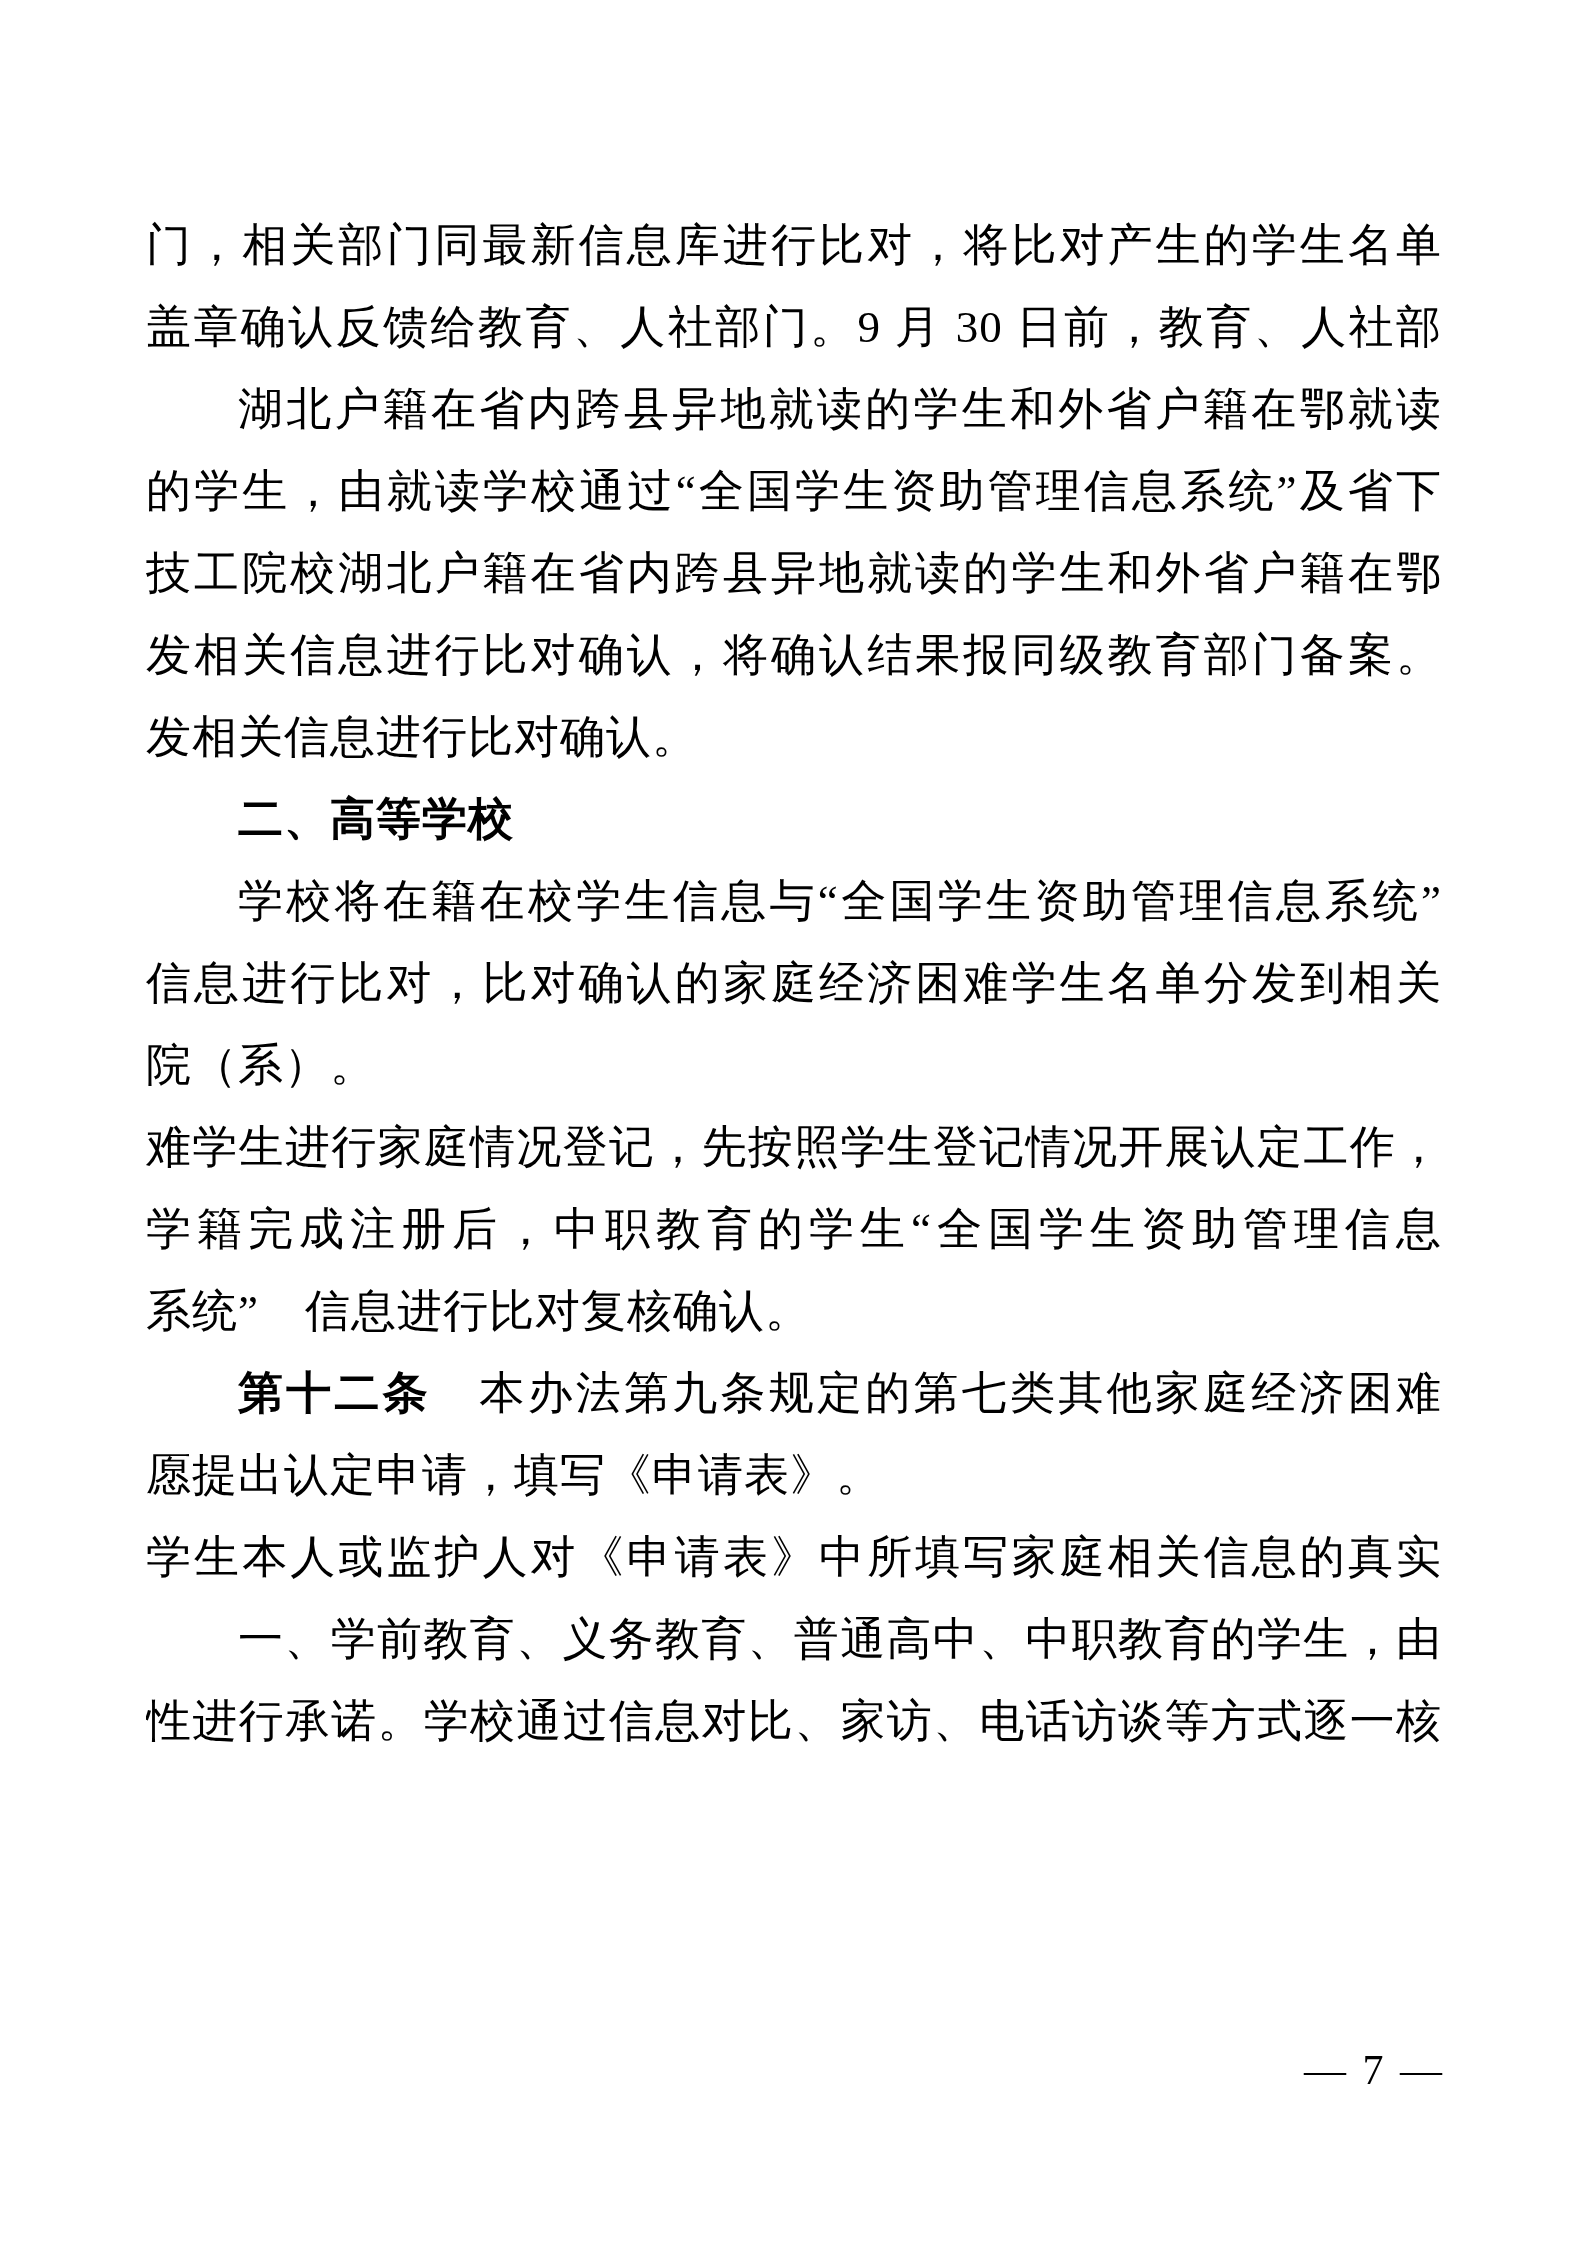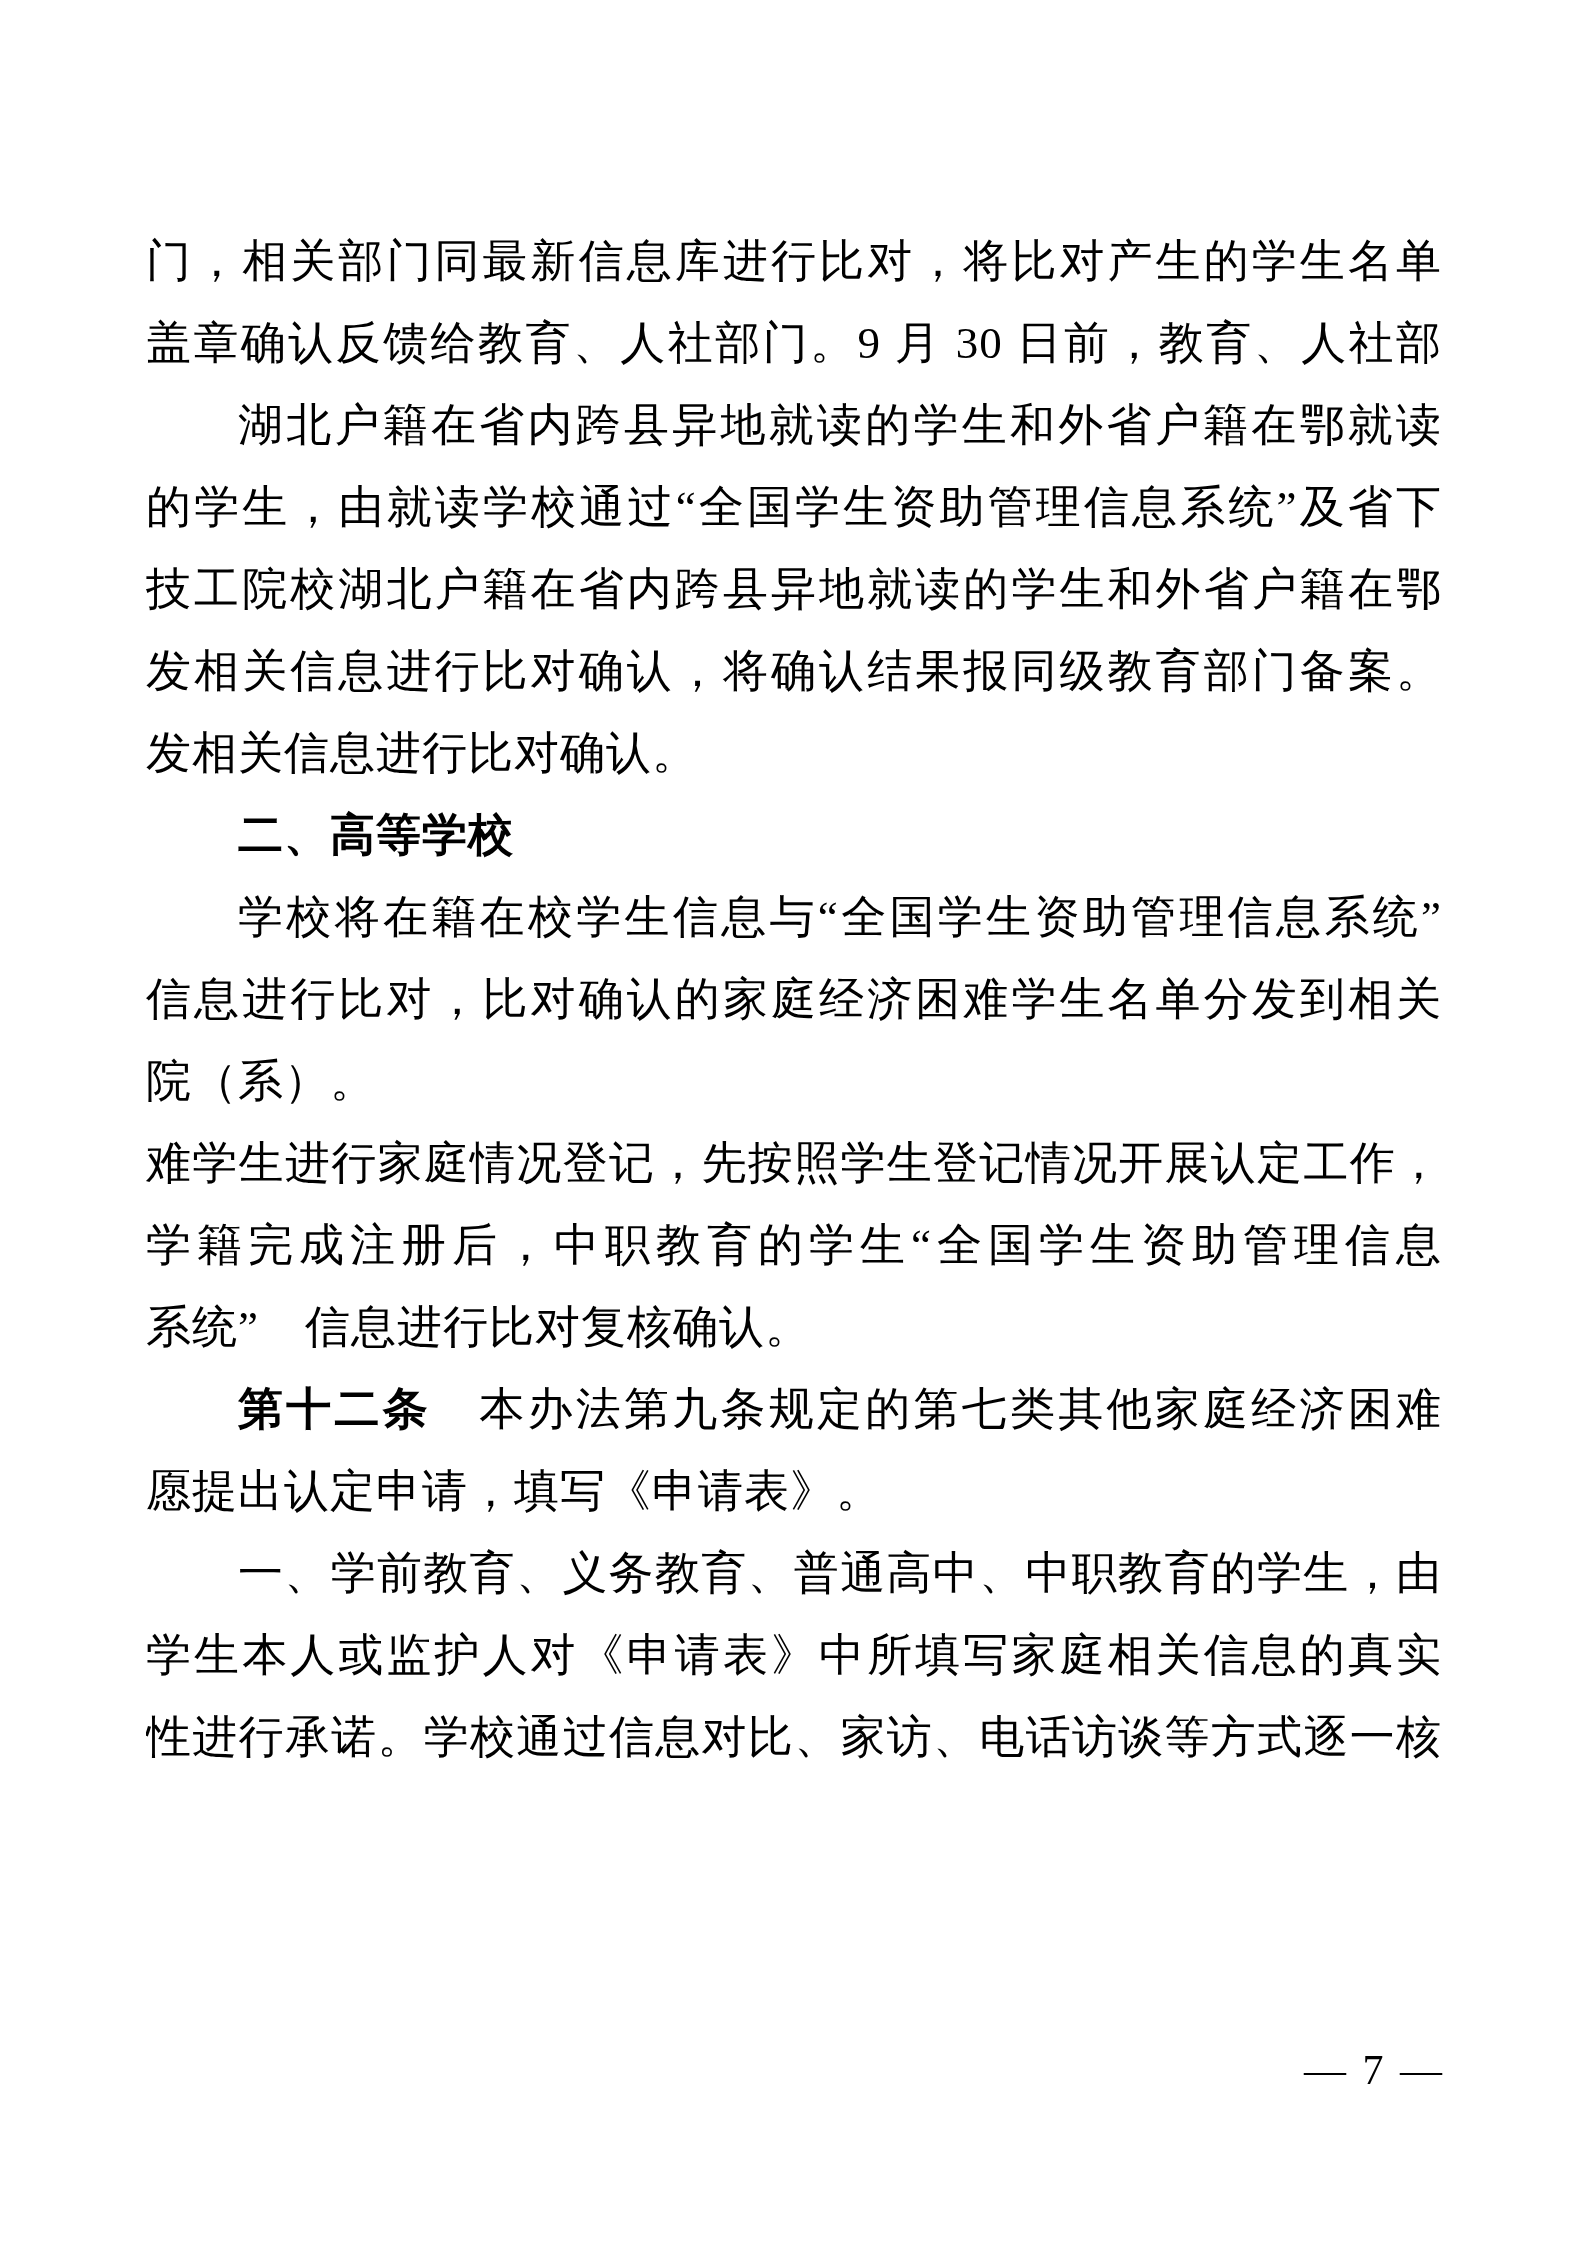--- a/index.html
+++ b/index.html
@@ -8,21 +8,21 @@
     width: 1587px;
     height: 2245px;
     background: #ffffff;
     color: #000000;
     font-family: "Liberation Serif", "DejaVu Serif", serif;
     overflow: hidden;
   }
   .content {
     position: absolute;
     left: 146px;
-    top: 220px;
+    top: 204px;
     width: 1296px;
   }
   .line {
     font-size: 45px;
     height: 82px;
     line-height: 82px;
     letter-spacing: 1px;
     white-space: normal;
     overflow: hidden;
   }
@@ -62,18 +62,18 @@
     <div class="line j indent">学校将在籍在校学生信息与“全国学生资助管理信息系统”</div>
     <div class="line j">信息进行比对，比对确认的家庭经济困难学生名单分发到相关</div>
     <div class="line last">院（系）。</div>
     <div class="line j">难学生进行家庭情况登记，先按照学生登记情况开展认定工作，</div>
     <div class="line j">学籍完成注册后，中职教育的学生“全国学生资助管理信息</div>
     <div class="line last">系统”　信息进行比对复核确认。</div>
     <div class="line j indent">
       <span class="bold">第十二条</span><span>　本办法第九条规定的第七类其他家庭经济困难</span>
     </div>
     <div class="line last">愿提出认定申请，填写《申请表》。</div>
+    <div class="line j">学生本人或监护人对《申请表》中所填写家庭相关信息的真实</div>
     <div class="line j indent">一、学前教育、义务教育、普通高中、中职教育的学生，由</div>
-    <div class="line j">学生本人或监护人对《申请表》中所填写家庭相关信息的真实</div>
     <div class="line j">性进行承诺。学校通过信息对比、家访、电话访谈等方式逐一核</div>
   </div>
   <div class="pagenum">— 7 —</div>
 </div>
 
 </body></html>

